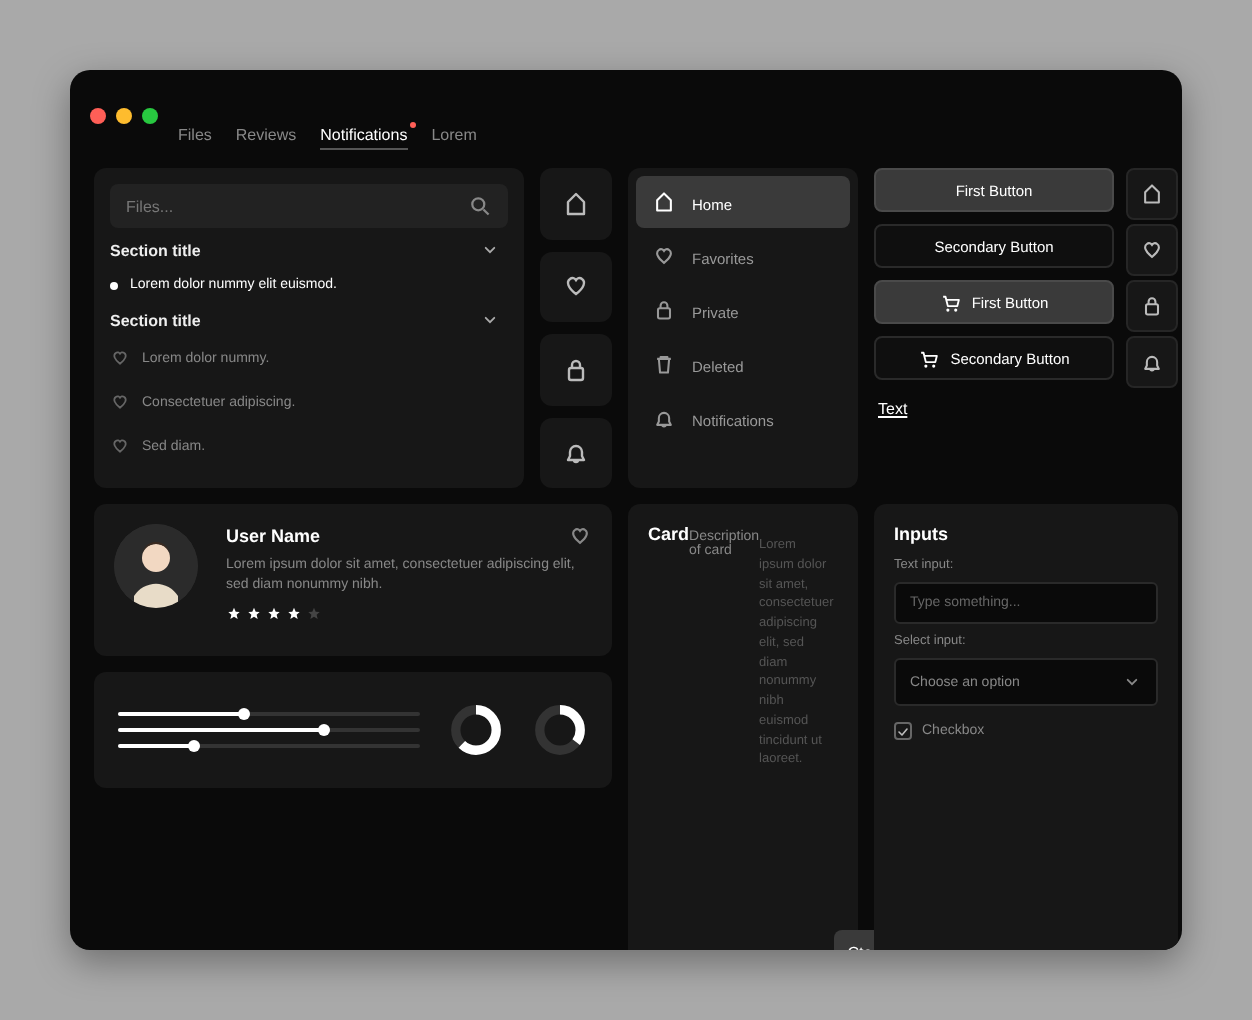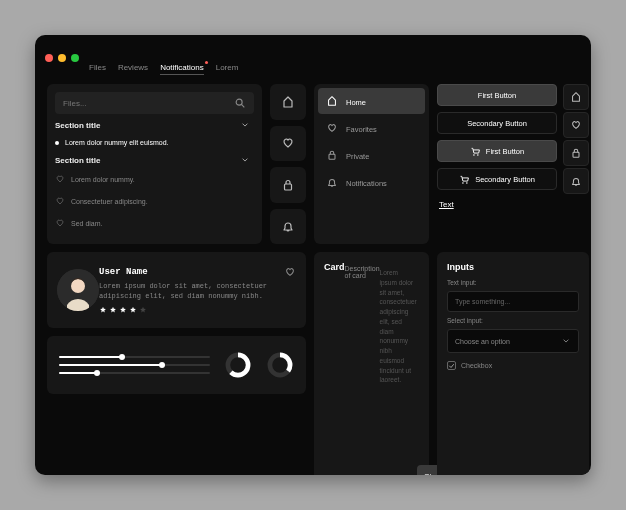--- a/index.html
+++ b/index.html
@@ -78,21 +78,21 @@
   
   .buttonscol { grid-column:4; grid-row:1; display:flex; flex-direction:column; gap:6px; }
   .buttonrow { display:flex; gap:6px; height:22px; }
   .btn { flex:1; border-radius:4px; display:flex; align-items:center; justify-content:center; gap:5px; font-size:7.5px; }
   .btn.primary { background:#3a3a3a; color:#fff; border:1px solid #4a4a4a; }
   .btn.secondary { background:#0f0f0f; color:#fff; border:1px solid #2a2a2a; }
   .sqbtn { width:26px; height:26px; border-radius:4px; background:#171717; border:1px solid #262626; display:flex; align-items:center; justify-content:center; }
   .linkrow { display:flex; align-items:center; padding:4px 2px; font-size:8px; color:#fff; }
 
   
-  .usercard { grid-column:1/3; grid-row:2; padding:10px; display:flex; gap:0; align-items:center;font-family:Liberation Mono, monospace; }
+  .usercard { grid-column:1/3; grid-row:2; padding:10px; display:flex; gap:14px; align-items:flex-start; }
   .avatar { width:42px; height:42px; border-radius:50%; background:#2e2e2e; display:flex; align-items:flex-end; justify-content:center; overflow:hidden; position:relative; }
   .userinfo { flex:1; }
   .username-row { display:flex; justify-content:space-between; align-items:center; }
   .username { color:#fff; font-size:9px; font-weight:600; }
   .userdesc { color:#888; font-size:7px; margin-top:4px; line-height:1.4; }
   .stars { display:flex; gap:2px; margin-top:5px; }
 
   
   .statspanel { grid-column:1/3; grid-row:3; padding:10px 12px; display:flex; align-items:center; gap:14px; }
   .sliders-group { flex:1; display:flex; flex-direction:column; gap:6px; justify-content:center; }
@@ -264,20 +264,26 @@
           <svg width="12" height="12" viewBox="0 0 14 14">
             <use href="#i-heart"></use>
           </svg>
           <span>Favorites</span>
         </div>
       <div class="navitem">
           <svg width="12" height="12" viewBox="0 0 14 14">
             <use href="#i-lock"></use>
           </svg>
           <span>Private</span>
+        </div>
+      <div class="navitem">
+          <svg width="12" height="12" viewBox="0 0 14 14">
+            <use href="#i-trash"></use>
+          </svg>
+          <span>Deleted</span>
         </div>
       <div class="navitem">
           <svg width="12" height="12" viewBox="0 0 14 14">
             <use href="#i-bell"></use>
           </svg>
           <span>Notifications</span>
         </div>
     </div>
 
     <div class="buttonscol">

